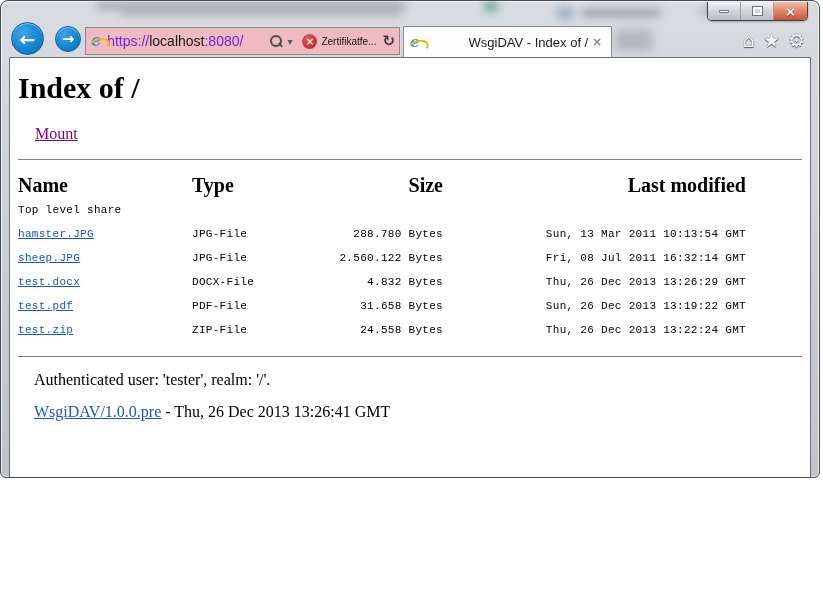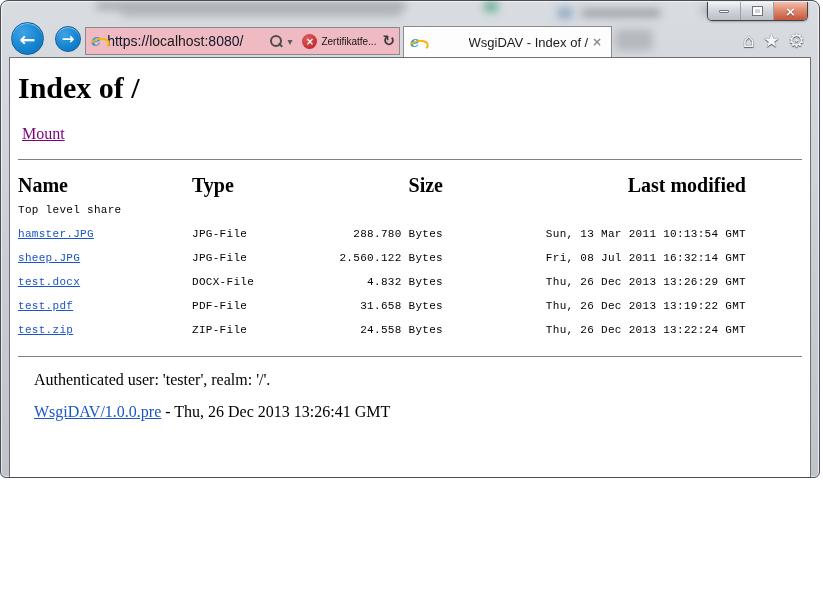--- a/index.html
+++ b/index.html
@@ -44,21 +44,21 @@
   
   .address-bar {
     position:absolute; left:84px; top:26px; width:315px; height:28px;
     background:#efbac1; border:1px solid #8a8a8a;
     display:flex; align-items:center; padding:0 4px 0 5px; font-size:14px;
   }
   .ie-e { position:relative; font:italic bold 16px/1 "DejaVu Serif",serif; color:#3398e0; margin-right:6px; }
   .ie-e::after { content:""; position:absolute; left:-2px; top:5px; width:17px; height:9px;
                  border:2px solid #f4b705; border-bottom-color:transparent; border-left-color:transparent;
                  border-radius:50%; transform:rotate(-12deg); }
-  .url-scheme,.url-rest { color:#0f172a; }
+  .url-scheme,.url-rest { color:#6d28d9; }
   .url-host { color:#1a1a1a; }
   .addr-right { margin-left:auto; display:flex; align-items:center; gap:4px; }
   .search-icon { position:relative; width:13px; height:13px; margin-right:1px; }
   .search-icon::before { content:""; position:absolute; left:1px; top:0; width:8px; height:8px;
                          border:2px solid #4d4d4d; border-radius:50%; }
   .search-icon::after { content:""; position:absolute; left:9px; top:9px; width:5px; height:2px;
                         background:#4d4d4d; transform:rotate(45deg); }
   .caret { color:#5a5a5a; font-size:10px; font-family:"DejaVu Sans",sans-serif; }
   .cert-badge { width:15px; height:15px; border-radius:50%; background:radial-gradient(circle at 35% 30%,#e05a5a,#b51f24);
                 color:#fff; font:bold 10px/15px "DejaVu Sans",sans-serif; text-align:center; margin-left:6px; }
@@ -76,21 +76,21 @@
   
   .toolbar-icons { position:absolute; right:14px; top:28px; display:flex; gap:8px; }
   .tb-icon { font-family:"DejaVu Sans",sans-serif; color:#f4f6f8; font-size:19px; line-height:22px;
              text-shadow:0 1px 1px rgba(60,65,70,.8), 0 0 1px rgba(60,65,70,.9); }
 
   
   .content { position:absolute; left:8px; top:56px; width:802px; height:513px;
              background:#fff; border:1px solid #6e7074; overflow:hidden; }
   .page { margin:8px; font-family:"Liberation Serif", serif; font-size:16px; color:#000; }
   .page h1 { font-size:30px; font-weight:bold; margin:13px 0 20px; }
-  .mount-row { margin:0 4px 16px; }
+  .mount-row { margin:0 17px 16px; }
   a.plink { color:#7c017c; text-decoration:underline; }
   a.flink { color:#1b55cc; text-decoration:underline; }
   hr.rule { border:none; border-top:1px solid #808080; margin:12px 0; }
 
   table.files { border-collapse:collapse; table-layout:fixed; width:728px; margin-top:2px; }
   col.c-name{width:174px;} col.c-type{width:106px;} col.c-size{width:145px;} col.c-mod{width:303px;}
   table.files th { font-family:"Liberation Serif",serif; font-size:20px; font-weight:bold;
                    text-align:left; padding:0; line-height:26px; }
   table.files th.r { text-align:right; }
   table.files td { font-family:"Liberation Mono", monospace; font-size:11px; letter-spacing:.3px;
@@ -203,21 +203,21 @@
         <tr>
           <td><a class="flink" href="#">test.docx</a></td>
           <td>DOCX-File</td>
           <td class="r">4.832 Bytes</td>
           <td class="r">Thu, 26 Dec 2013 13:26:29 GMT</td>
         </tr>
         <tr>
           <td><a class="flink" href="#">test.pdf</a></td>
           <td>PDF-File</td>
           <td class="r">31.658 Bytes</td>
-          <td class="r">Thu, 26 Dec 2013 13:19:22 GMT</td>
+          <td class="r">Sun, 26 Dec 2013 13:19:22 GMT</td>
         </tr>
         <tr>
           <td><a class="flink" href="#">test.zip</a></td>
           <td>ZIP-File</td>
           <td class="r">24.558 Bytes</td>
           <td class="r">Thu, 26 Dec 2013 13:22:24 GMT</td>
         </tr>
       </tbody>
         </table>
 

